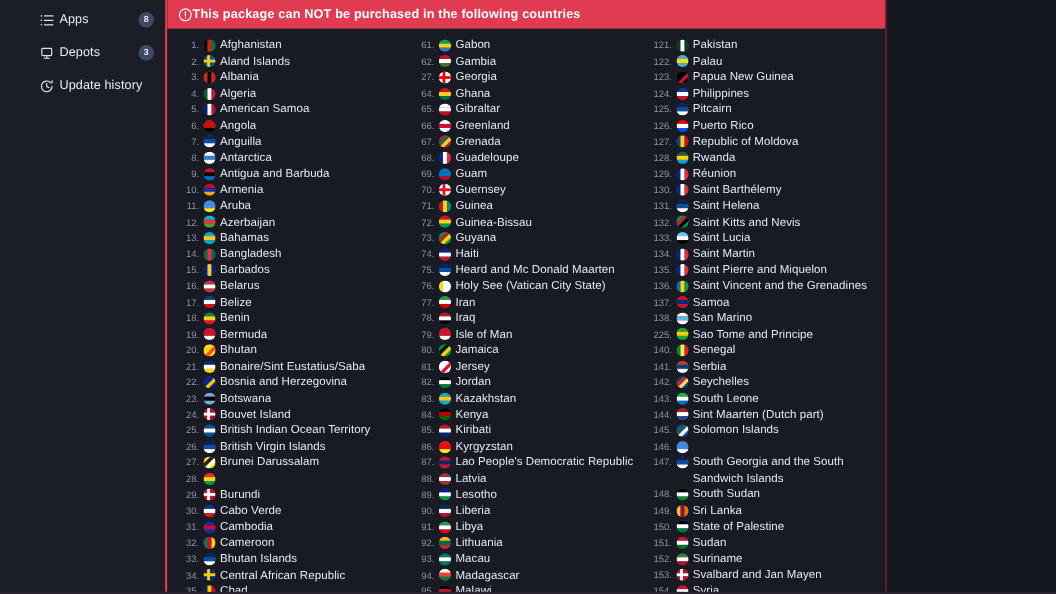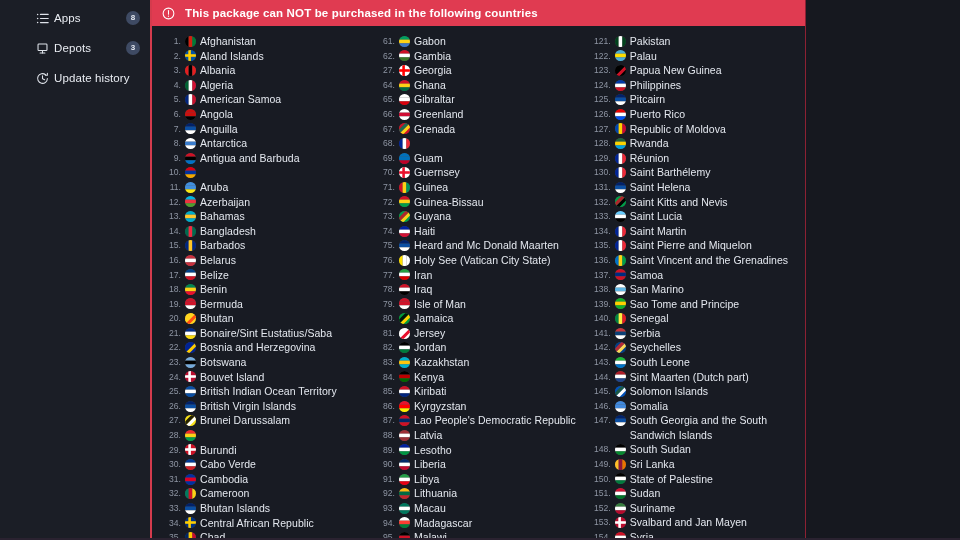--- a/index.html
+++ b/index.html
@@ -78,21 +78,21 @@
     border-right: 1px solid #8c2133;
     overflow: hidden;
   }
 
   .banner {
     height: 26px;
     background: #e03b51;
     display: flex;
     align-items: center;
     padding-left: 10px;
-    gap: 10px;
+    gap: 0;
     color: #ffffff;
     font-size: 11.5px;
     font-weight: bold;
     letter-spacing: 0.15px;
     white-space: nowrap;
   }
   .banner .warn-icon {
     width: 13px; height: 13px;
     flex: 0 0 13px;
     display: inline-flex; align-items: center; justify-content: center;
@@ -326,20 +326,21 @@
           </div>
           <div class="row">
             <span class="idx">10.</span>
             <span class="flag">
               <svg viewBox="0 0 12 12" width="11" height="11">
                 <rect x="0" y="0" width="12" height="4" fill="#d90012"></rect>
                 <rect x="0" y="4" width="12" height="4" fill="#0033a0"></rect>
                 <rect x="0" y="8" width="12" height="4" fill="#f2a800"></rect>
               </svg>
             </span>
+            <span class="cname">Armenia</span>
           </div>
           <div class="row">
             <span class="idx">11.</span>
             <span class="flag">
               <svg viewBox="0 0 12 12" width="11" height="11">
                 <rect x="0" y="0" width="12" height="4" fill="#418fde"></rect>
                 <rect x="0" y="4" width="12" height="4" fill="#418fde"></rect>
                 <rect x="0" y="8" width="12" height="4" fill="#f9e814"></rect>
               </svg>
             </span>
@@ -689,20 +690,21 @@
           </div>
           <div class="row">
             <span class="idx">68.</span>
             <span class="flag">
               <svg viewBox="0 0 12 12" width="11" height="11">
                 <rect x="0" y="0" width="4" height="12" fill="#002395"></rect>
                 <rect x="4" y="0" width="4" height="12" fill="#ffffff"></rect>
                 <rect x="8" y="0" width="4" height="12" fill="#ed2939"></rect>
               </svg>
             </span>
+            <span class="cname">Guadeloupe</span>
           </div>
           <div class="row">
             <span class="idx">69.</span>
             <span class="flag">
               <svg viewBox="0 0 12 12" width="11" height="11">
                 <rect x="0" y="0" width="12" height="4" fill="#0071bc"></rect>
                 <rect x="0" y="4" width="12" height="4" fill="#0071bc"></rect>
                 <rect x="0" y="8" width="12" height="4" fill="#be0027"></rect>
               </svg>
             </span>
@@ -1188,21 +1190,21 @@
             <span class="flag">
               <svg viewBox="0 0 12 12" width="11" height="11">
                 <rect x="0" y="0" width="12" height="4" fill="#ffffff"></rect>
                 <rect x="0" y="4" width="12" height="4" fill="#5eb6e4"></rect>
                 <rect x="0" y="8" width="12" height="4" fill="#ffffff"></rect>
               </svg>
             </span>
             <span class="cname">San Marino</span>
           </div>
           <div class="row">
-            <span class="idx">139.</span>
+            <span class="idx">225.</span>
             <span class="flag">
               <svg viewBox="0 0 12 12" width="11" height="11">
                 <rect x="0" y="0" width="12" height="4" fill="#12ad2b"></rect>
                 <rect x="0" y="4" width="12" height="4" fill="#ffce00"></rect>
                 <rect x="0" y="8" width="12" height="4" fill="#12ad2b"></rect>
               </svg>
             </span>
             <span class="cname">Sao Tome and Principe</span>
           </div>
           <div class="row">
@@ -1273,21 +1275,20 @@
           </div>
           <div class="row">
             <span class="idx">146.</span>
             <span class="flag">
               <svg viewBox="0 0 12 12" width="11" height="11">
                 <rect x="0" y="0" width="12" height="4" fill="#4189dd"></rect>
                 <rect x="0" y="4" width="12" height="4" fill="#4189dd"></rect>
                 <rect x="0" y="8" width="12" height="4" fill="#ffffff"></rect>
               </svg>
             </span>
-            <span class="cname">Somalia</span>
           </div>
           <div class="row">
             <span class="idx">147.</span>
             <span class="flag">
               <svg viewBox="0 0 12 12" width="11" height="11">
                 <rect x="0" y="0" width="12" height="4" fill="#012169"></rect>
                 <rect x="0" y="4" width="12" height="4" fill="#0a4ea2"></rect>
                 <rect x="0" y="8" width="12" height="4" fill="#ffffff"></rect>
               </svg>
             </span>

